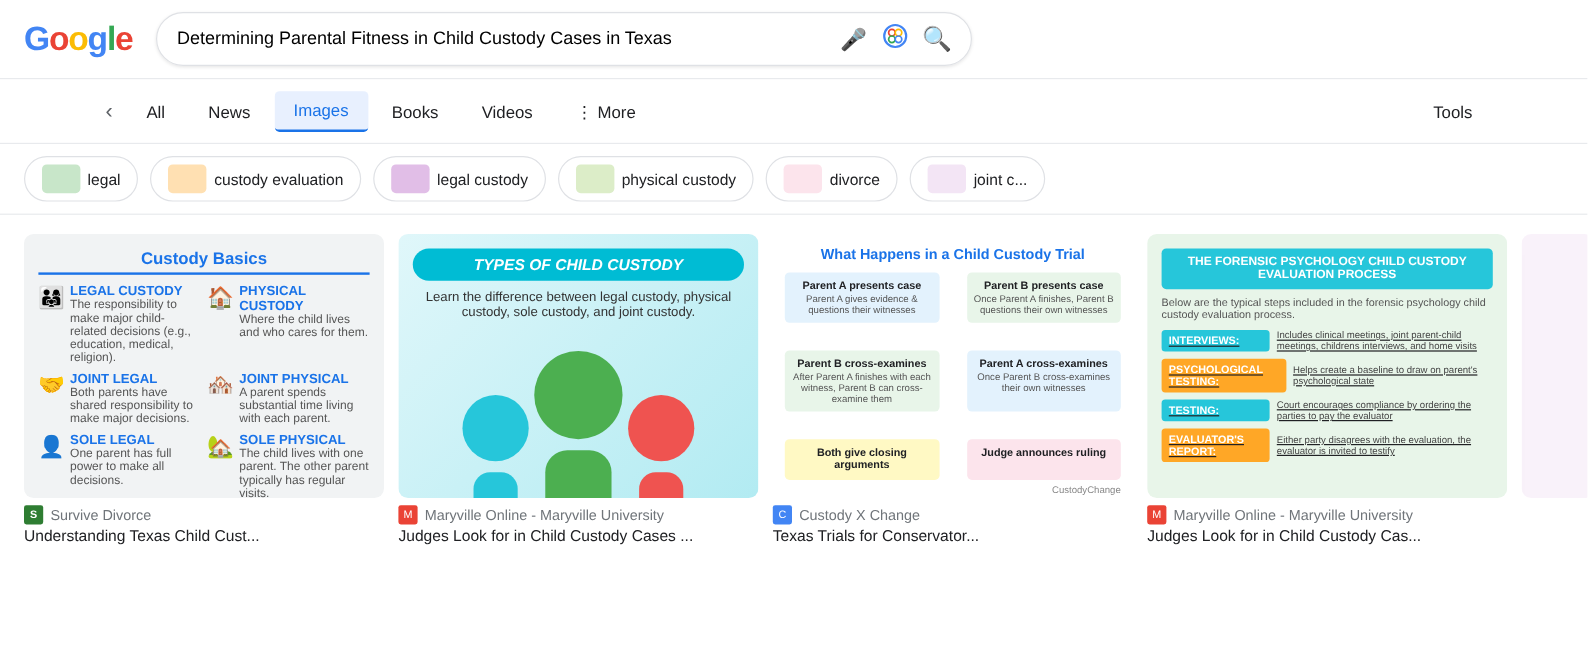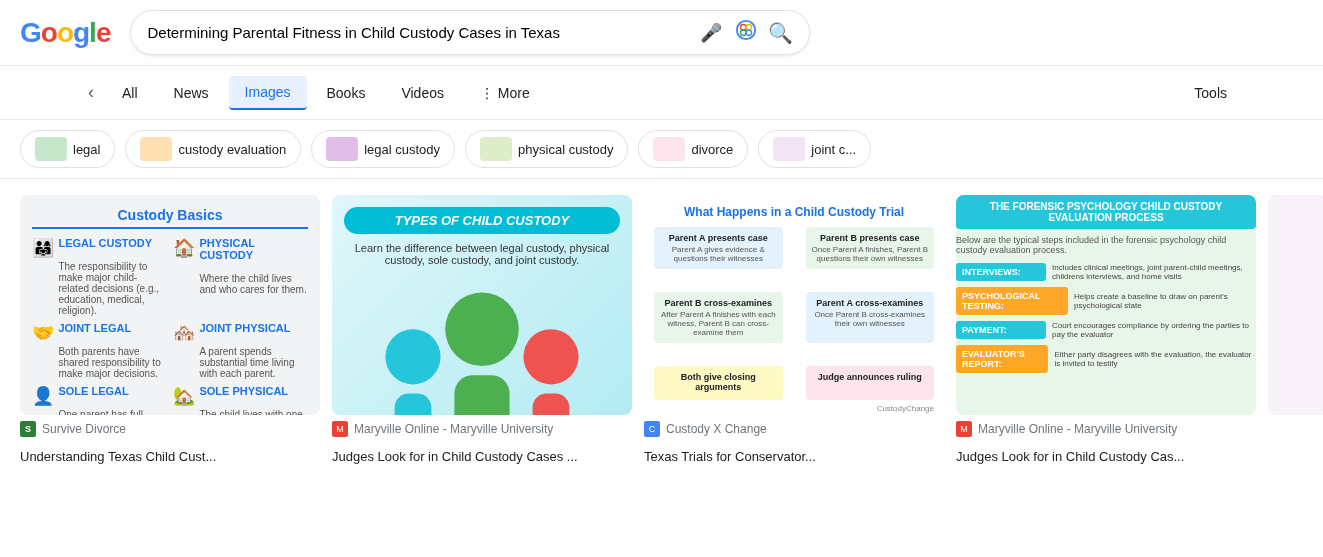--- a/index.html
+++ b/index.html
@@ -35,47 +35,47 @@
     .filter-chip img, .filter-chip .chip-thumb { width: 32px; height: 24px; object-fit: cover; border-radius: 4px; background: #e0e0e0; }
 
     
     .image-grid { display: flex; gap: 12px; padding: 16px 20px; overflow-x: hidden; }
     .image-card { flex: 0 0 auto; width: 300px; cursor: pointer; }
     .image-card .img-container { width: 100%; height: 220px; border-radius: 8px; overflow: hidden; background: #f1f3f4; display: flex; align-items: center; justify-content: center; }
     .image-card .img-container svg, .image-card .img-container .img-placeholder { width: 100%; height: 100%; }
     .source-row { display: flex; align-items: center; gap: 6px; margin-top: 6px; }
     .source-icon { width: 16px; height: 16px; border-radius: 3px; display: inline-block; }
     .source-name { font-size: 12px; color: #70757a; }
-    .card-title { font-size: 13px; color: #202124; margin-top: 12px; overflow: hidden; text-overflow: ellipsis; white-space: nowrap; }
+    .card-title { font-size: 13px; color: #202124; margin-top: 2px; overflow: hidden; text-overflow: ellipsis; white-space: nowrap; }
 
     
     .card-blue { background: #e8f4fd; }
     .card-teal { background: #e0f7fa; }
     .card-light { background: #f8f9fa; }
 
     
     .custody-basics { padding: 12px; font-size: 11px; height: 100%; }
     .custody-basics h3 { color: #1a73e8; font-size: 14px; text-align: center; margin-bottom: 8px; border-bottom: 2px solid #1a73e8; padding-bottom: 4px; }
     .custody-grid { display: grid; grid-template-columns: 1fr 1fr; gap: 6px; }
     .custody-item { display: flex; gap: 4px; align-items: flex-start; }
     .custody-icon-box { font-size: 18px; color: #1a73e8; flex-shrink: 0; }
     .custody-label { font-weight: bold; font-size: 11px; color: #1a73e8; }
-    .custody-desc { font-size: 10px; color: #555; margin-top: 12px; }
+    .custody-desc { font-size: 10px; color: #555; }
 
     
     .types-card { background: linear-gradient(135deg, #e0f7fa 0%, #b2ebf2 100%); padding: 12px; height: 100%; }
     .types-title { background: #00bcd4; color: white; text-align: center; padding: 6px 10px; border-radius: 20px; font-size: 13px; font-weight: bold; margin-bottom: 8px; font-style: italic; }
     .types-desc { font-size: 11px; color: #333; margin-bottom: 8px; text-align: center; }
 
     
     .trial-card { background: white; padding: 10px; height: 100%; }
     .trial-title { font-size: 12px; font-weight: bold; color: #1a73e8; text-align: center; margin-bottom: 8px; }
 
     
-    .forensic-card { background: #e8f5e9; height: 100%; }
+    .forensic-card { background: #e8f5e9; padding: 12px; height: 100%; }
 
     .survive-icon { background: #2e7d32; color: white; font-size: 9px; width: 16px; height: 16px; display: inline-flex; align-items: center; justify-content: center; border-radius: 2px; font-weight: bold; }
     .maryville-icon { background: #ea4335; color: white; font-size: 9px; width: 16px; height: 16px; display: inline-flex; align-items: center; justify-content: center; border-radius: 2px; }
     .custody-change-icon { background: #4285f4; color: white; font-size: 9px; width: 16px; height: 16px; display: inline-flex; align-items: center; justify-content: center; border-radius: 2px; }
   </style>
 </head>
 <body>
 
 <div class="header">
   <a class="logo" href="#">
@@ -262,31 +262,31 @@
       <span class="source-name">Custody X Change</span>
     </div>
     <div class="card-title">Texas Trials for Conservator...</div>
   </div>
 
   <div class="image-card">
     <div class="img-container" style="background:#e0f7fa;">
       <div class="forensic-card" style="width:100%;">
         <div style="background:#26c6da;color:white;font-size:10px;font-weight:bold;padding:6px 8px;border-radius:4px;margin-bottom:6px;text-align:center;">THE FORENSIC PSYCHOLOGY CHILD CUSTODY EVALUATION PROCESS</div>
         <div style="font-size:9px;color:#555;margin-bottom:8px;">Below are the typical steps included in the forensic psychology child custody evaluation process.</div>
-        <div style="display:flex;flex-direction:column;gap:6px;">
+        <div style="display:flex;flex-direction:column;gap:6px;text-decoration:underline;">
           <div style="display:flex;gap:6px;align-items:center;">
             <div style="background:#26c6da;color:white;font-size:9px;font-weight:bold;padding:4px 6px;border-radius:3px;min-width:90px;">INTERVIEWS:</div>
             <div style="font-size:8px;color:#444;">Includes clinical meetings, joint parent-child meetings, childrens interviews, and home visits</div>
           </div>
           <div style="display:flex;gap:6px;align-items:center;">
             <div style="background:#ffa726;color:white;font-size:9px;font-weight:bold;padding:4px 6px;border-radius:3px;min-width:90px;">PSYCHOLOGICAL TESTING:</div>
             <div style="font-size:8px;color:#444;">Helps create a baseline to draw on parent's psychological state</div>
           </div>
           <div style="display:flex;gap:6px;align-items:center;">
-            <div style="background:#26c6da;color:white;font-size:9px;font-weight:bold;padding:4px 6px;border-radius:3px;min-width:90px;">PAYMENT:</div>
+            <div style="background:#26c6da;color:white;font-size:9px;font-weight:bold;padding:4px 6px;border-radius:3px;min-width:90px;">TESTING:</div>
             <div style="font-size:8px;color:#444;">Court encourages compliance by ordering the parties to pay the evaluator</div>
           </div>
           <div style="display:flex;gap:6px;align-items:center;">
             <div style="background:#ffa726;color:white;font-size:9px;font-weight:bold;padding:4px 6px;border-radius:3px;min-width:90px;">EVALUATOR'S REPORT:</div>
             <div style="font-size:8px;color:#444;">Either party disagrees with the evaluation, the evaluator is invited to testify</div>
           </div>
         </div>
       </div>
     </div>
     <div class="source-row">

